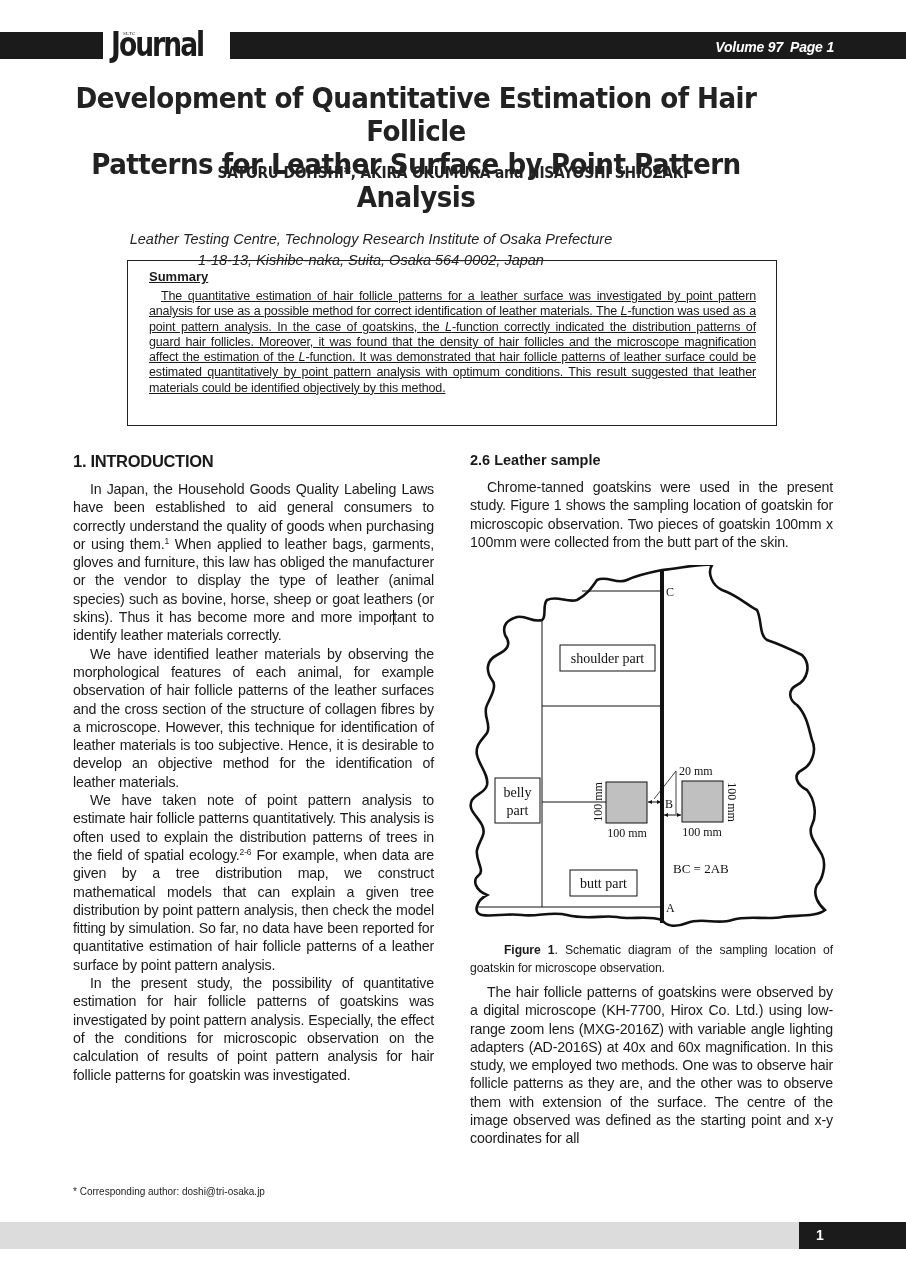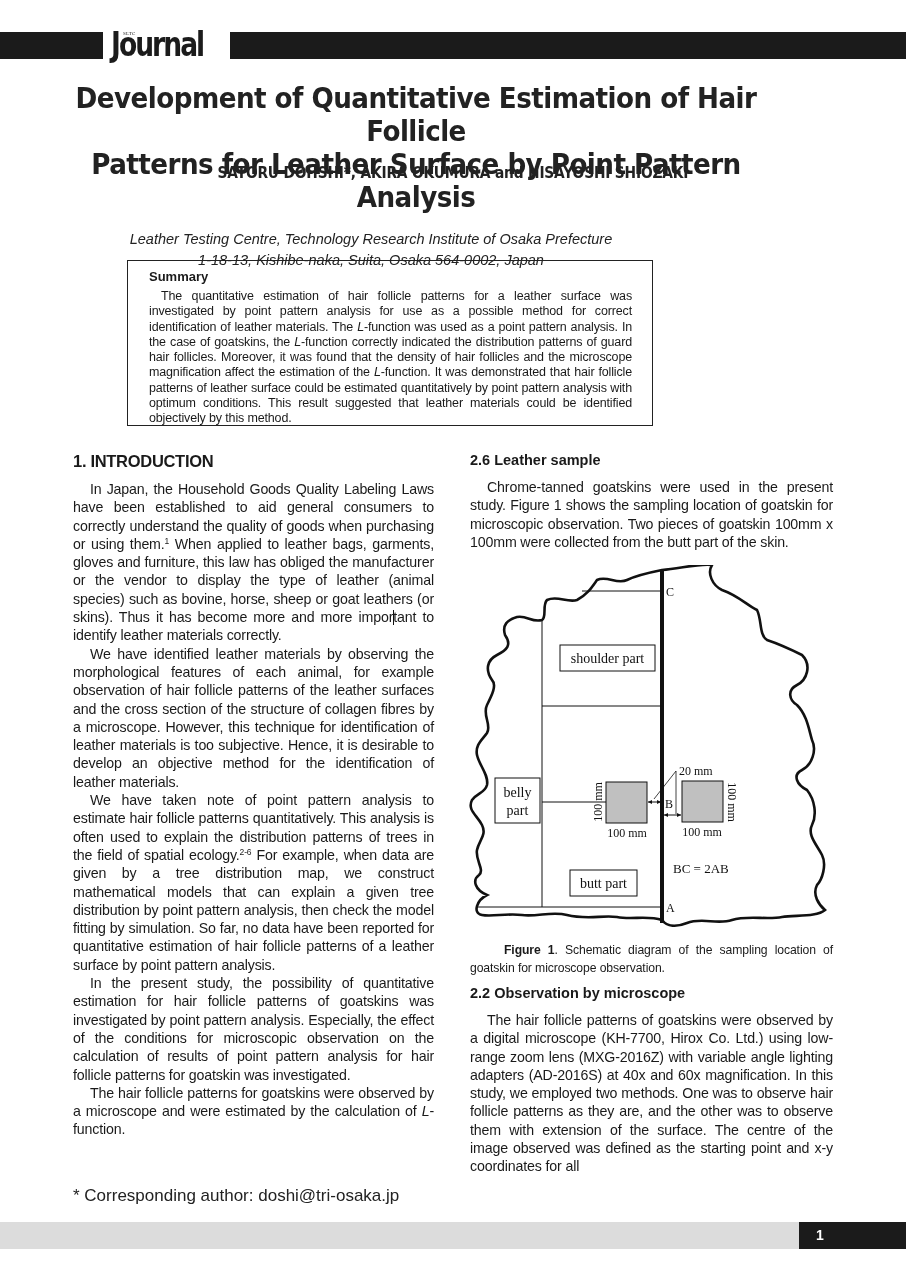--- a/index.html
+++ b/index.html
@@ -5,49 +5,49 @@
     * { box-sizing: border-box; margin: 0; padding: 0; }
     html, body { width: 906px; height: 1283px; background: #ffffff; overflow: hidden; }
     body { position: relative; font-family: "Liberation Sans", sans-serif; color: #1a1a1a; }
 
     
     .header-bar { position: absolute; left: 0; top: 32px; width: 906px; height: 27px; background: #1b1b1b; }
     .header-gap { position: absolute; left: 103px; top: 28px; width: 127px; height: 36px; background: #ffffff; }
     .logo { position: absolute; left: 111px; top: 22px; height: 44px; }
     .logo-sltc { position: absolute; left: 12px; top: 9px; font-family: "Liberation Serif", serif; font-size: 5px; letter-spacing: 0.2px; color: #1b1b1b; }
     .logo-word { position: absolute; left: 0; top: 2px; font-family: "DejaVu Sans", sans-serif; font-weight: bold; font-size: 34px; letter-spacing: -2.5px; color: #1b1b1b; transform: scaleX(0.78); transform-origin: left top; line-height: 40px; }
-    .vol-page { position: absolute; right: 72px; top: 39px; font-size: 14px; font-style: italic; font-weight: bold; color: #ffffff; letter-spacing: -0.2px; margin-top: 18px; }
+    .vol-page { position: absolute; right: 72px; top: 39px; font-size: 14px; font-style: italic; font-weight: bold; color: #ffffff; letter-spacing: -0.2px; }
     .vol-page span + span { margin-left: 7px; }
 
     
     .title { position: absolute; left: 0; top: 82px; width: 832px; text-align: center; font-family: "DejaVu Sans", sans-serif; font-weight: bold; font-size: 28.5px; line-height: 33px; color: #222; letter-spacing: -0.6px; }
     .title div { transform: scaleX(0.92); }
     .authors { position: absolute; left: 0; top: 164px; width: 906px; text-align: center; font-family: "DejaVu Sans", sans-serif; font-weight: bold; font-size: 15px; color: #222; letter-spacing: -0.2px; }
     .authors span { display: inline-block; transform: scaleX(0.92); }
     .affil { position: absolute; left: 0; width: 742px; text-align: center; font-style: italic; font-size: 14.5px; color: #222; margin-top: 44px; }
     .affil.l1 { top: 187px; }
     .affil.l2 { top: 208px; }
 
     
-    .summary { position: absolute; left: 127px; top: 260px; width: 526px; height: 166px; border: 1.3px solid #222; padding: 8px 20px 0 21px; }
+    .summary { position: absolute; left: 127px; top: 260px; width: 650px; height: 166px; border: 1.3px solid #222; padding: 8px 20px 0 21px; text-decoration: underline; }
     .summary-h { font-weight: bold; font-size: 13px; margin-bottom: 5px; }
     .summary-p { font-size: 12.5px; line-height: 15.3px; text-align: justify; text-indent: 12px; letter-spacing: -0.15px; }
 
     
     .col { position: absolute; top: 450px; width: 361px; font-size: 14.2px; line-height: 18.3px; }
     .col.left { left: 73px; }
     .col.right { left: 470px; width: 363px; }
     .h1 { font-weight: bold; font-size: 16.5px; line-height: 22px; margin-bottom: 8px; letter-spacing: -0.3px; }
     .h2 { font-weight: bold; font-size: 14.5px; line-height: 20px; margin-bottom: 8px; }
     .p { text-align: justify; text-indent: 17px; letter-spacing: -0.15px; }
     .ital { font-style: italic; }
     sup { font-size: 8.5px; line-height: 0; vertical-align: 5px; }
     .cursor { display: inline-block; width: 1px; height: 15px; background: #111; vertical-align: -3px; margin: 0 -1px 0 0; }
 
-    .footnote { position: absolute; left: 73px; top: 1186px; font-size: 17px; color: #222; }
+    .footnote { position: absolute; left: 73px; top: 1186px; font-size: 10px; color: #222; }
 
     
     .figure { position: absolute; left: 467px; top: 565px; width: 375px; height: 370px; }
     .figure svg { width: 375px; height: 370px; }
     .fig-caption { position: absolute; left: 470px; top: 941px; width: 363px; font-size: 12.2px; line-height: 18px; text-align: justify; letter-spacing: -0.1px; }
     .fig-caption b { font-weight: bold; padding-left: 34px; }
 
     
     .footer-bar { position: absolute; left: 0; top: 1222px; width: 906px; height: 27px; background: #dcdcdc; }
     .footer-num { position: absolute; left: 799px; top: 1222px; width: 107px; height: 27px; background: #1b1b1b; color: #fff; font-weight: bold; font-size: 14px; line-height: 27px; padding-left: 17px; }
@@ -77,21 +77,20 @@
   <div class="summary-h">Summary</div>
   <div class="summary-p"><span>The quantitative estimation of hair follicle patterns for a leather surface was investigated by point pattern analysis for use as a possible method for correct identification of leather materials. The </span><span class="ital">L</span><span>-function was used as a point pattern analysis. In the case of goatskins, the </span><span class="ital">L</span><span>-function correctly indicated the distribution patterns of guard hair follicles. Moreover, it was found that the density of hair follicles and the microscope magnification affect the estimation of the </span><span class="ital">L</span><span>-function. It was demonstrated that hair follicle patterns of leather surface could be estimated quantitatively by point pattern analysis with optimum conditions. This result suggested that leather materials could be identified objectively by this method.</span></div>
 </div>
 
 <div class="col left">
   <div class="h1">1. INTRODUCTION</div>
   <div class="p"><span>In Japan, the Household Goods Quality Labeling Laws have been established to aid general consumers to correctly understand the quality of goods when purchasing or using them.</span><sup>1</sup><span> When applied to leather bags, garments, gloves and furniture, this law has obliged the manufacturer or the vendor to display the type of leather (animal species) such as bovine, horse, sheep or goat leathers (or skins). Thus it has become more and more impor</span><span class="cursor"></span><span>tant to identify leather materials correctly.</span></div>
   <div class="p">We have identified leather materials by observing the morphological features of each animal, for example observation of hair follicle patterns of the leather surfaces and the cross section of the structure of collagen fibres by a microscope. However, this technique for identification of leather materials is too subjective. Hence, it is desirable to develop an objective method for the identification of leather materials.</div>
   <div class="p"><span>We have taken note of point pattern analysis to estimate hair follicle patterns quantitatively. This analysis is often used to explain the distribution patterns of trees in the field of spatial ecology.</span><sup>2-6</sup><span> For example, when data are given by a tree distribution map, we construct mathematical models that can explain a given tree distribution by point pattern analysis, then check the model fitting by simulation. So far, no data have been reported for quantitative estimation of hair follicle patterns of a leather surface by point pattern analysis.</span></div>
   <div class="p">In the present study, the possibility of quantitative estimation for hair follicle patterns of goatskins was investigated by point pattern analysis. Especially, the effect of the conditions for microscopic observation on the calculation of results of point pattern analysis for hair follicle patterns for goatskin was investigated.</div>
-  <div class="p"><span>The hair follicle patterns for goatskins were observed by a microscope and were estimated by the calculation of </span><span class="ital">L</span><span>-function.</span></div>
 </div>
 <div class="footnote">* Corresponding author: doshi@tri-osaka.jp</div>
 
 <div class="col right">
   <div class="h2">2.6 Leather sample</div>
   <div class="p">Chrome-tanned goatskins were used in the present study. Figure 1 shows the sampling location of goatskin for microscopic observation. Two pieces of goatskin 100mm x 100mm were collected from the butt part of the skin.</div>
 </div>
 
 <div class="figure">
   <svg viewBox="0 0 375 370" xmlns="http://www.w3.org/2000/svg">
@@ -134,18 +133,17 @@
     <text x="160" y="272" text-anchor="middle" font-family="Liberation Serif, serif" font-size="12" fill="#111">100 mm</text>
     <text x="235" y="271" text-anchor="middle" font-family="Liberation Serif, serif" font-size="12" fill="#111">100 mm</text>
     <text x="0" y="0" transform="translate(135,237) rotate(-90)" text-anchor="middle" font-family="Liberation Serif, serif" font-size="12" fill="#111">100 mm</text>
     <text x="0" y="0" transform="translate(261,237) rotate(90)" text-anchor="middle" font-family="Liberation Serif, serif" font-size="12" fill="#111">100 mm</text>
     <text x="206" y="308" font-family="Liberation Serif, serif" font-size="13" fill="#111">BC = 2AB</text>
   </svg>
 </div>
 <div class="fig-caption"><b>Figure 1</b><span>. Schematic diagram of the sampling location of goatskin for microscope observation.</span></div>
 
 <div class="col right" style="top:983px;">
-  <div class="h2">2.2 Observation by microscope</div>
   <div class="p">The hair follicle patterns of goatskins were observed by a digital microscope (KH-7700, Hirox Co. Ltd.) using low-range zoom lens (MXG-2016Z) with variable angle lighting adapters (AD-2016S) at 40x and 60x magnification. In this study, we employed two methods. One was to observe hair follicle patterns as they are, and the other was to observe them with extension of the surface. The centre of the image observed was defined as the starting point and x-y coordinates for all</div>
 </div>
 
 <div class="footer-bar"></div>
 <div class="footer-num">1</div>
 
 </body></html>

